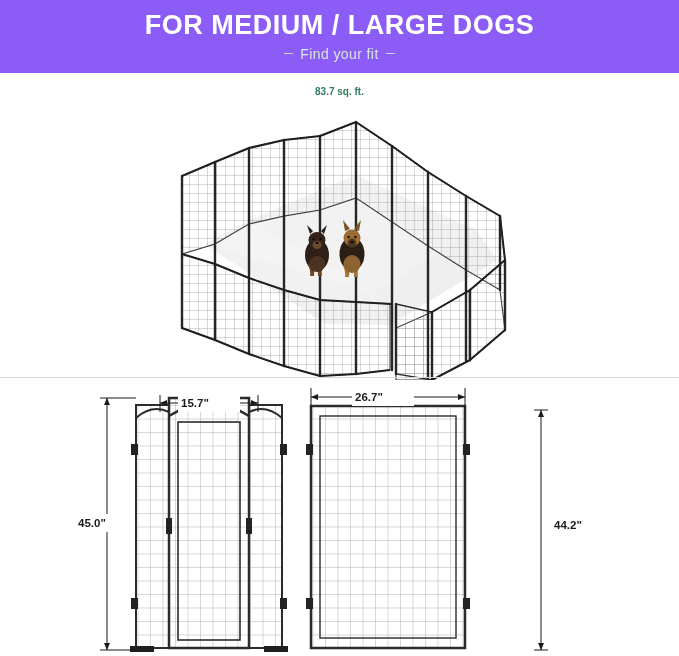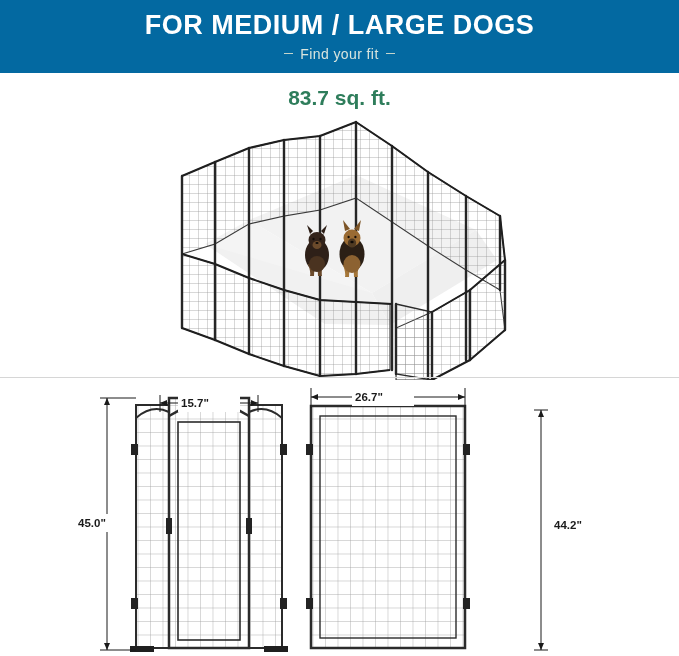--- a/index.html
+++ b/index.html
@@ -17,21 +17,21 @@
     width: 679px;
     height: 656px;
     background: #ffffff;
   }
   
   .banner {
     position: absolute;
     left: 0; top: 0;
     width: 679px;
     height: 73px;
-    background: #0369a1;
+    background: #8b5cf6;
     display: flex;
     flex-direction: column;
     align-items: center;
     justify-content: center;
   }
   .banner-title {
     color: #ffffff;
     font-size: 27px;
     font-weight: bold;
     letter-spacing: 0.5px;
@@ -55,21 +55,21 @@
     background: #c4d4cb;
   }
   
   .area-label {
     position: absolute;
     left: 0;
     top: 86px;
     width: 679px;
     text-align: center;
     color: #2e7d5b;
-    font-size: 21px;
+    font-size: 10px;
     font-weight: bold;
   }
   
   .pen-illustration {
     position: absolute;
     left: 0;
     top: 112px;
     width: 679px;
     height: 268px;
   }

